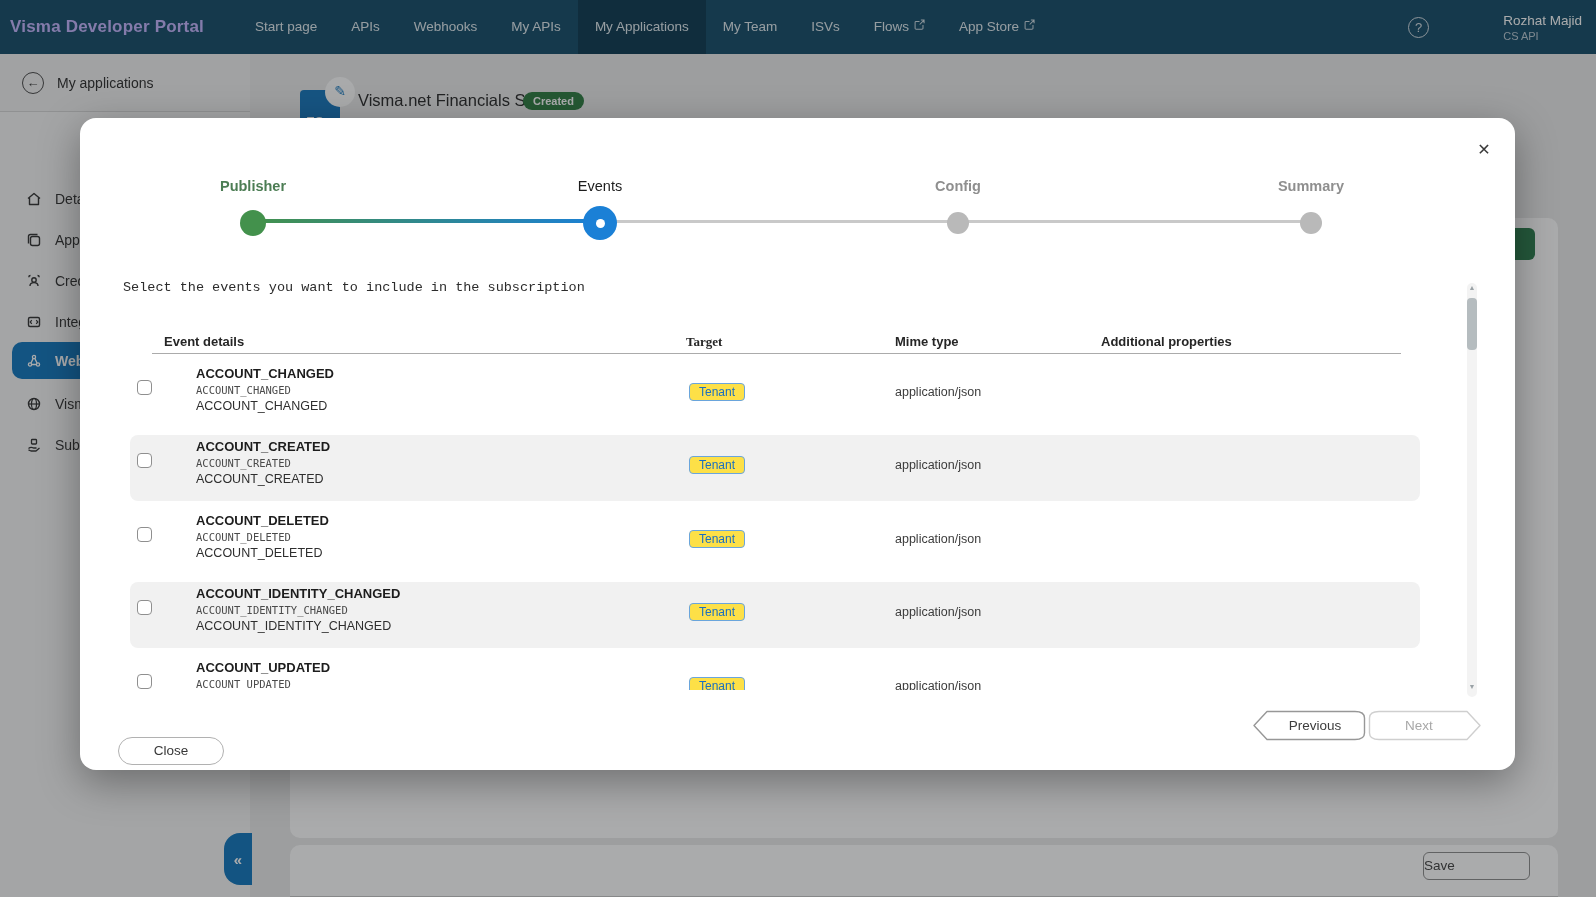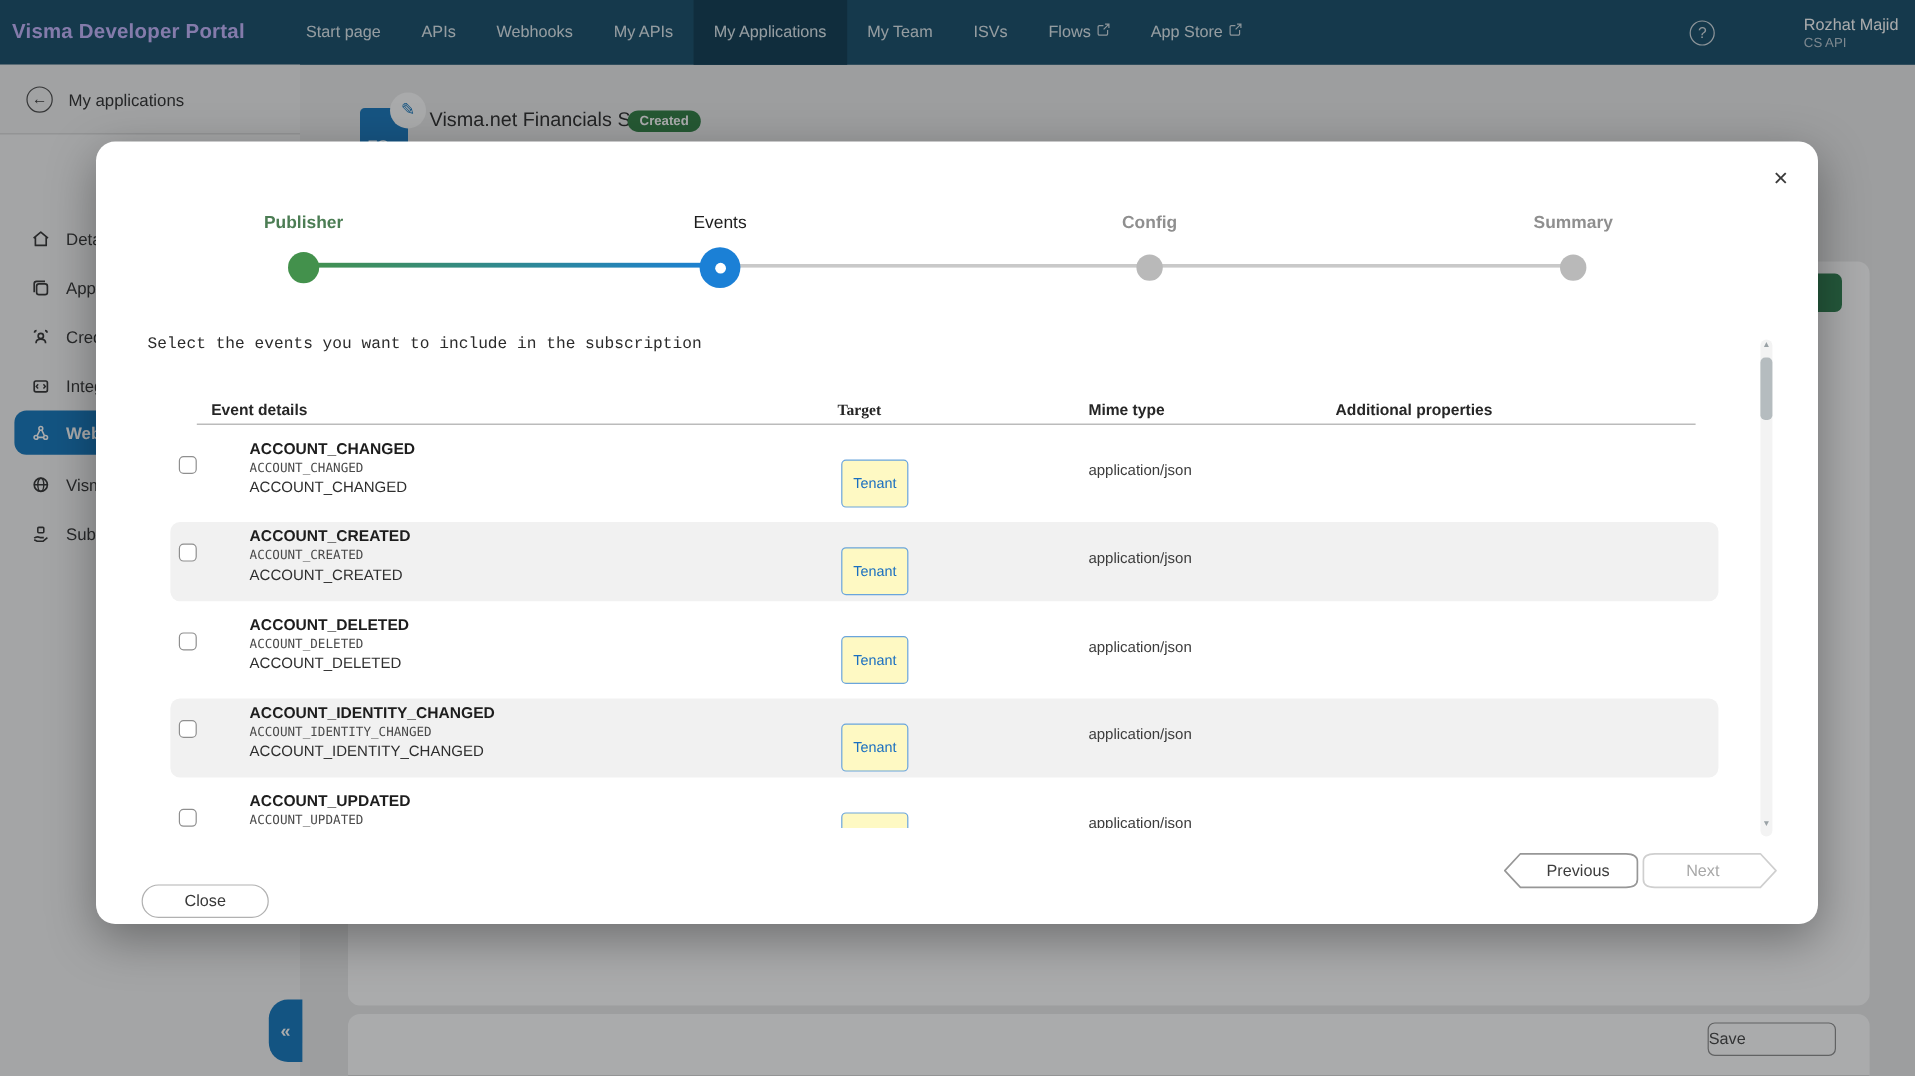--- a/index.html
+++ b/index.html
@@ -58,31 +58,31 @@
   .step-dot { position:absolute; border-radius:50%; cursor:pointer; }
   .dot-publisher { left:160px; top:92px; width:26px; height:26px; background:#43914c; }
   .dot-events { left:503px; top:88px; width:34px; height:34px; background:#1b80d6; }
   .dot-events::after { content:""; position:absolute; left:12.5px; top:12.5px; width:9px; height:9px; background:#fff; border-radius:50%; }
   .dot-config { left:867px; top:94px; width:22px; height:22px; background:#b9b9b9; }
   .dot-summary { left:1220px; top:94px; width:22px; height:22px; background:#b9b9b9; }
 
   .instruction { position:absolute; left:43px; top:162px; font-size:13.5px; color:#2c2c2c;font-family:Liberation Mono, monospace; }
 
   
-  .tbl-clip { position:absolute; left:56px; top:160px; width:1342px; height:412px; overflow:hidden; }
+  .tbl-clip { position:absolute; left:44px; top:160px; width:1342px; height:412px; overflow:hidden; }
   .th { position:absolute; top:56px; font-size:13px; font-weight:bold; color:#262626; }
   .th-event { left:40px; } .th-target { left:562px;font-family:Liberation Serif, serif; } .th-mime { left:771px; } .th-add { left:977px; }
   .th-line { position:absolute; left:28px; top:75px; width:1249px; height:1px; background:#ababab; }
   .row { position:absolute; left:6px; width:1290px; height:66px; }
   .row.alt { background:#f1f1f1; border-radius:8px; }
   .checkbox { position:absolute; left:7px; top:18px; width:15px; height:15px; border:1.5px solid #8f8f8f; border-radius:4px; background:#fff; cursor:pointer; }
   .ev-name { position:absolute; left:66px; top:4px; font-size:13px; font-weight:bold; color:#1d1d1d; }
   .ev-code { position:absolute; left:66px; top:22px; font-family:"DejaVu Sans Mono",monospace; font-size:10.5px; color:#4a4a4a; }
   .ev-desc { position:absolute; left:66px; top:37px; font-size:12.5px; color:#2e2e2e; }
-  .tenant-badge { position:absolute; left:559px; top:21px; border:1px solid #6aa5dc; background:#fef9c3; border-radius:4px; color:#1a6fc0; font-size:12px; padding:12px 9px; }
+  .tenant-badge { position:absolute; left:559px; top:21px; border:1px solid #6aa5dc; background:#fde047; border-radius:4px; color:#1a6fc0; font-size:12px; padding:1px 9px; }
   .mime { position:absolute; left:765px; top:23px; font-size:12.5px; color:#3c3c3c; }
 
   
   .sb-track { position:absolute; left:1387px; top:165px; width:10px; height:414px; background:#f3f3f3; border-radius:5px; }
   .sb-thumb { position:absolute; left:1387px; top:180px; width:10px; height:52px; background:#b5bcbf; border-radius:4px; cursor:pointer; }
   .sb-up { position:absolute; left:1387px; top:166px; width:10px; font-size:7px; color:#9aa2a6; text-align:center; cursor:pointer; }
   .sb-down { position:absolute; left:1387px; top:565px; width:10px; font-size:7px; color:#9aa2a6; text-align:center; cursor:pointer; }
 
   
   .close-btn { position:absolute; left:38px; top:619px; width:106px; height:28px; background:#fff; border:1px solid #b1b1b1; border-radius:14px; font-size:13.5px; color:#383838; text-align:center; line-height:26px; cursor:pointer; }

